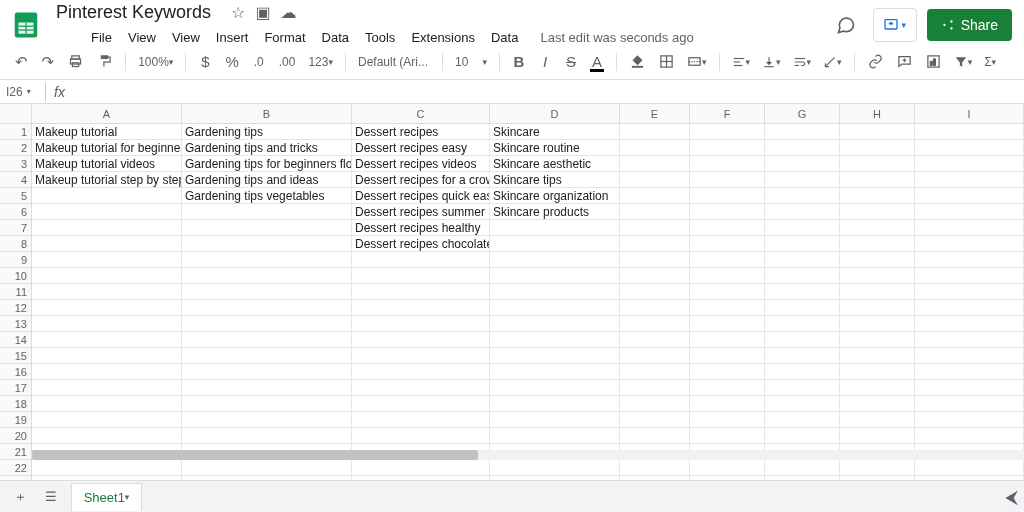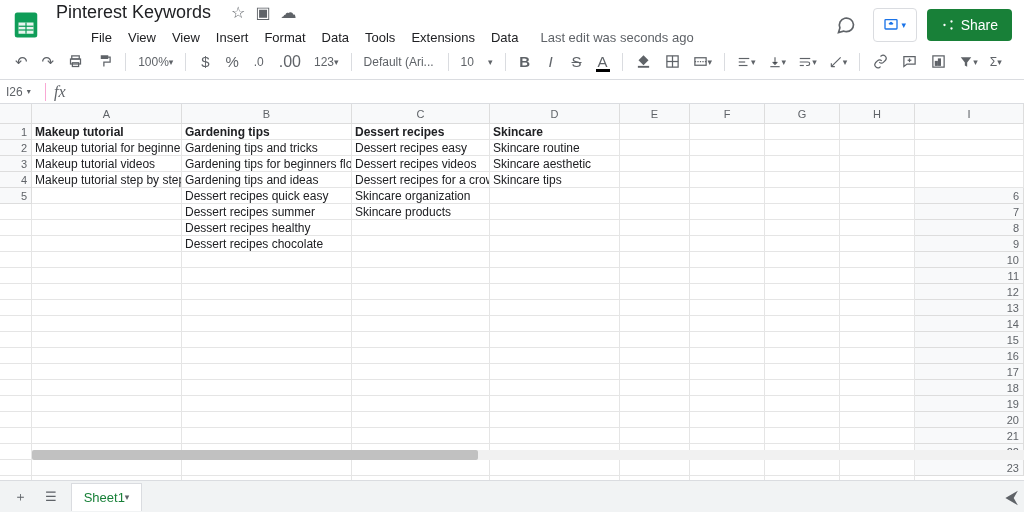--- a/index.html
+++ b/index.html
@@ -31,31 +31,31 @@
 .font-size { width: 40px; font-size: 12px; }
 .zoom-select { font-size: 12px; }
 .font-select { font-size: 12px; width: 80px; overflow: hidden; white-space: nowrap; text-overflow: ellipsis; }
 .tb-btn.color-a { position: relative; }
 .tb-btn.color-a::after { content:""; position:absolute; bottom:2px; left:4px; right:4px; height:3px; background:#000; }
 
 
 .formula-row { display: flex; align-items: center; height: 24px; border-bottom: 1px solid #dadce0; }
 .name-box { width: 46px; padding: 2px 6px; border-right: 1px solid #f9a8d4; font-size: 12px; color: #5f6368; display:flex; align-items:center; gap:4px; }
 .name-box .caret { font-size: 8px; }
-.fx { padding: 0 8px; color: #5f6368; font-style: italic; font-size: 16px; font-family: Liberation Serif, serif; }
+.fx { padding: 0 8px; color: #5f6368; font-style: italic; font-size: 14px; }
 .formula-input { flex: 1; padding: 2px 6px; font-size: 12px; }
 
 
 .grid-wrap { position: relative; height: 388px; overflow: hidden; }
 .grid { display: grid; grid-template-columns: 32px 150px 170px 138px 130px 70px 75px 75px 75px 109px; }
 .col-hdr, .row-hdr, .corner { background: #f8f9fa; border-right: 1px solid #ddd; border-bottom: 1px solid #ddd; font-size: 11px; color: #5f6368; display: flex; align-items: center; justify-content: center; height: 20px; cursor:pointer; }
 .row-hdr { justify-content: flex-end; padding-right: 4px; height: 16px; }
 .corner { height: 20px; }
 .cell { border-right: 1px solid #e5e5e5; border-bottom: 1px solid #e5e5e5; height: 16px; font-size: 12px; padding: 0 3px; white-space: nowrap; overflow: hidden; display:flex; align-items:center; }
-.cell.hdr { font-weight: bold; }
+.cell.hdr { font-weight: normal; }
 .row-hdr.first, .col-hdr { height: 20px; }
 
 
 .tabbar { position: absolute; bottom: 0; left: 0; right: 0; height: 32px; background: #f1f3f4; border-top: 1px solid #dadce0; display: flex; align-items: center; padding: 0 10px; gap: 10px; }
 .tab-btn { color: #5f6368; cursor: pointer; padding: 4px; }
 .sheet-tab { background: #fff; padding: 6px 12px; font-size: 13px; font-weight: 500; border-top: 1px solid #dadce0; border-left: 1px solid #dadce0; border-right: 1px solid #dadce0; display: flex; align-items: center; gap: 0; color: #188038; border-radius: 0; cursor:pointer; }
 .sheet-tab .caret { font-size: 9px; color: #5f6368; }
 .explore { position:absolute; right:6px; bottom:4px; color:#5f6368; font-size:18px; cursor:pointer; }
 
 
@@ -136,21 +136,21 @@
     </div>
   <div class="tb-sep"></div>
   <div class="tb-select zoom-select">
       <span>100%</span>
       <span class="caret">▾</span>
     </div>
   <div class="tb-sep"></div>
   <div class="tb-btn">$</div>
   <div class="tb-btn">%</div>
   <div class="tb-btn" style="font-size:12px">.0</div>
-  <div class="tb-btn" style="font-size:16px">.00</div>
+  <div class="tb-btn" style="font-size:12px">.00</div>
   <div class="tb-select">123<span class="caret">▾</span></div>
   <div class="tb-sep"></div>
   <div class="tb-select font-select">
       <span>Default (Ari...</span>
     </div>
   <div class="tb-sep"></div>
   <div class="tb-select font-size">
       <span>10</span>
       <span class="caret" style="margin-left:auto">▾</span>
     </div>
@@ -303,20 +303,21 @@
       <div class="cell">Gardening tips and ideas</div>
       <div class="cell">Dessert recipes for a crowd</div>
       <div class="cell">Skincare tips</div>
       <div class="cell"></div>
       <div class="cell"></div>
       <div class="cell"></div>
       <div class="cell"></div>
       <div class="cell"></div>
       <div class="row-hdr">5</div>
       <div class="cell"></div>
+      <div class="cell">Gardening tips vegetables</div>
       <div class="cell">Dessert recipes quick easy</div>
       <div class="cell">Skincare organization</div>
       <div class="cell"></div>
       <div class="cell"></div>
       <div class="cell"></div>
       <div class="cell"></div>
       <div class="cell"></div>
       <div class="row-hdr">6</div>
       <div class="cell"></div>
       <div class="cell"></div>

